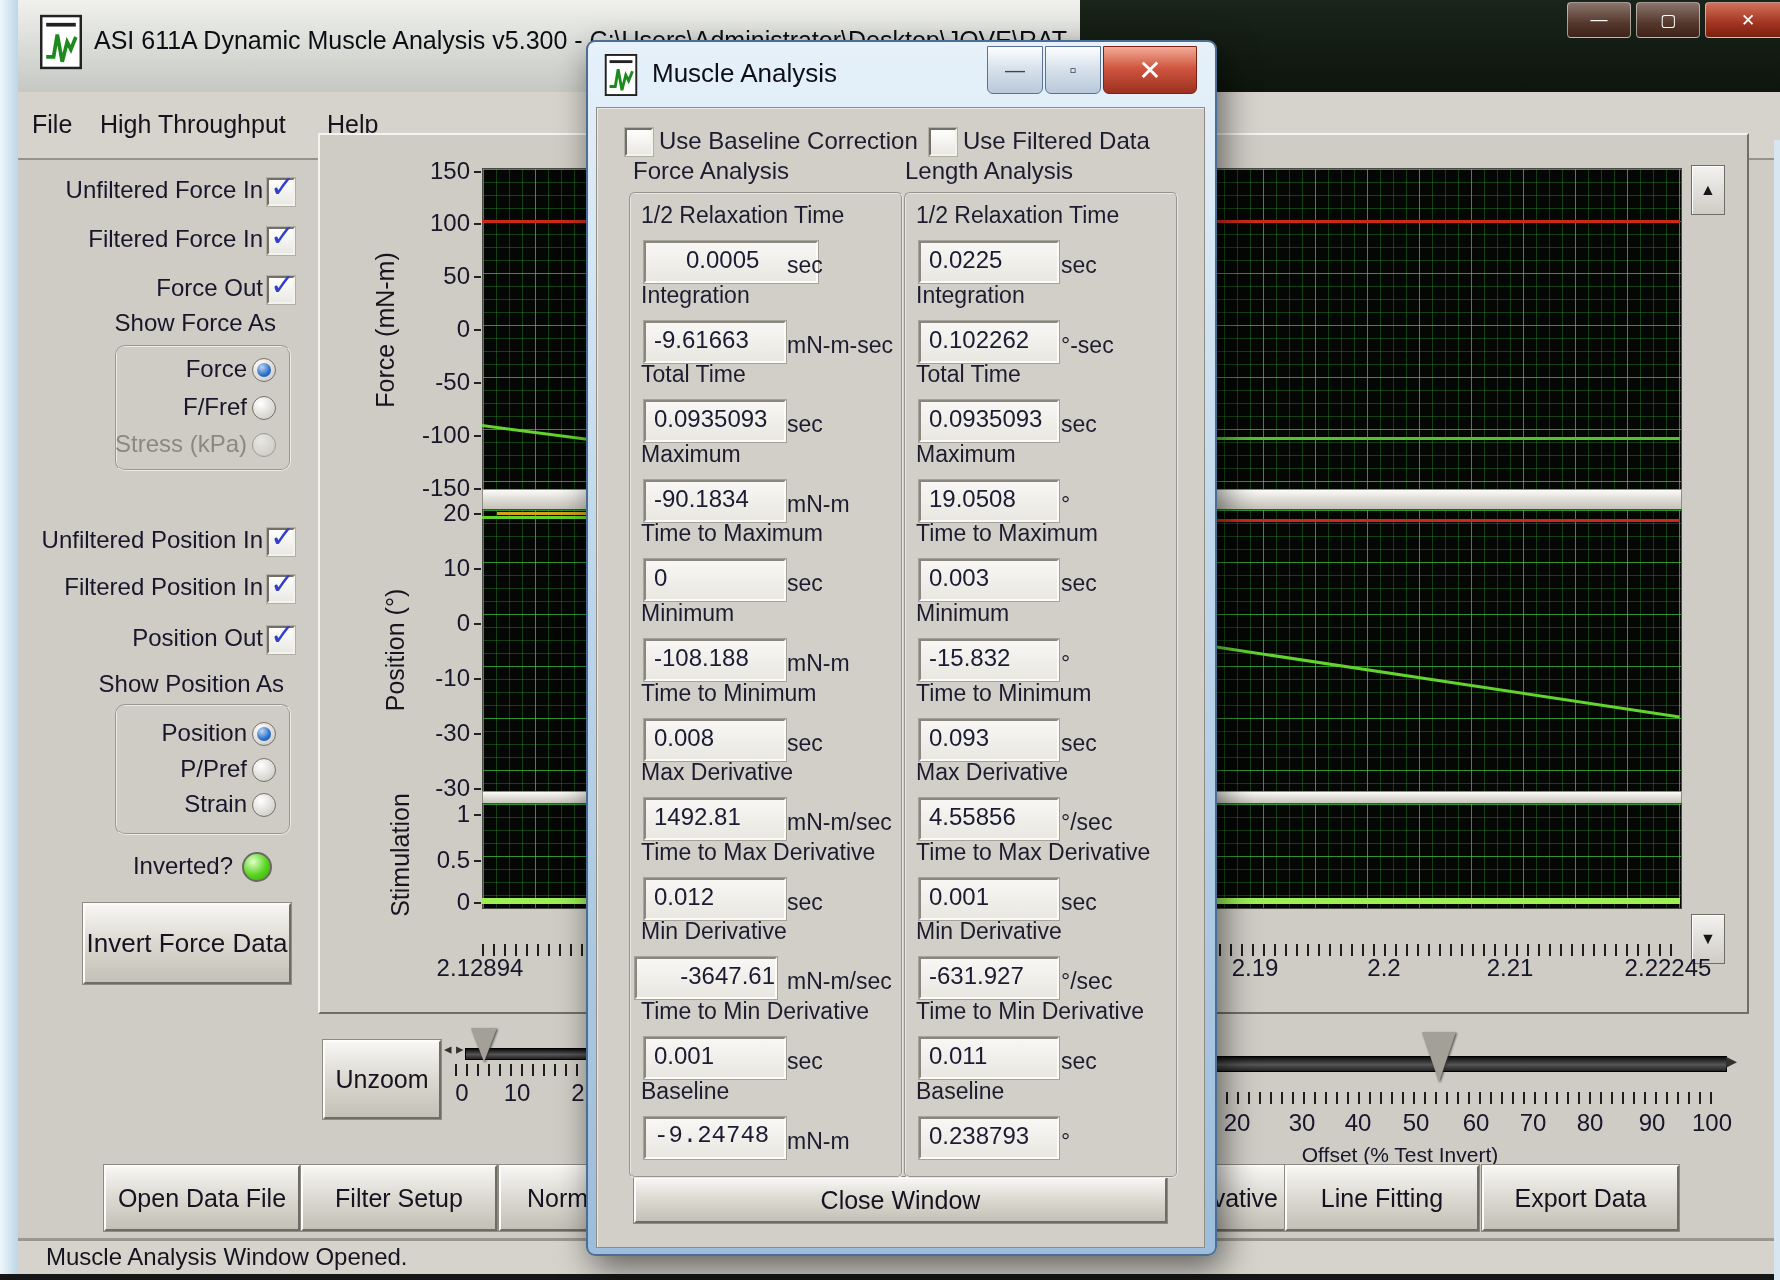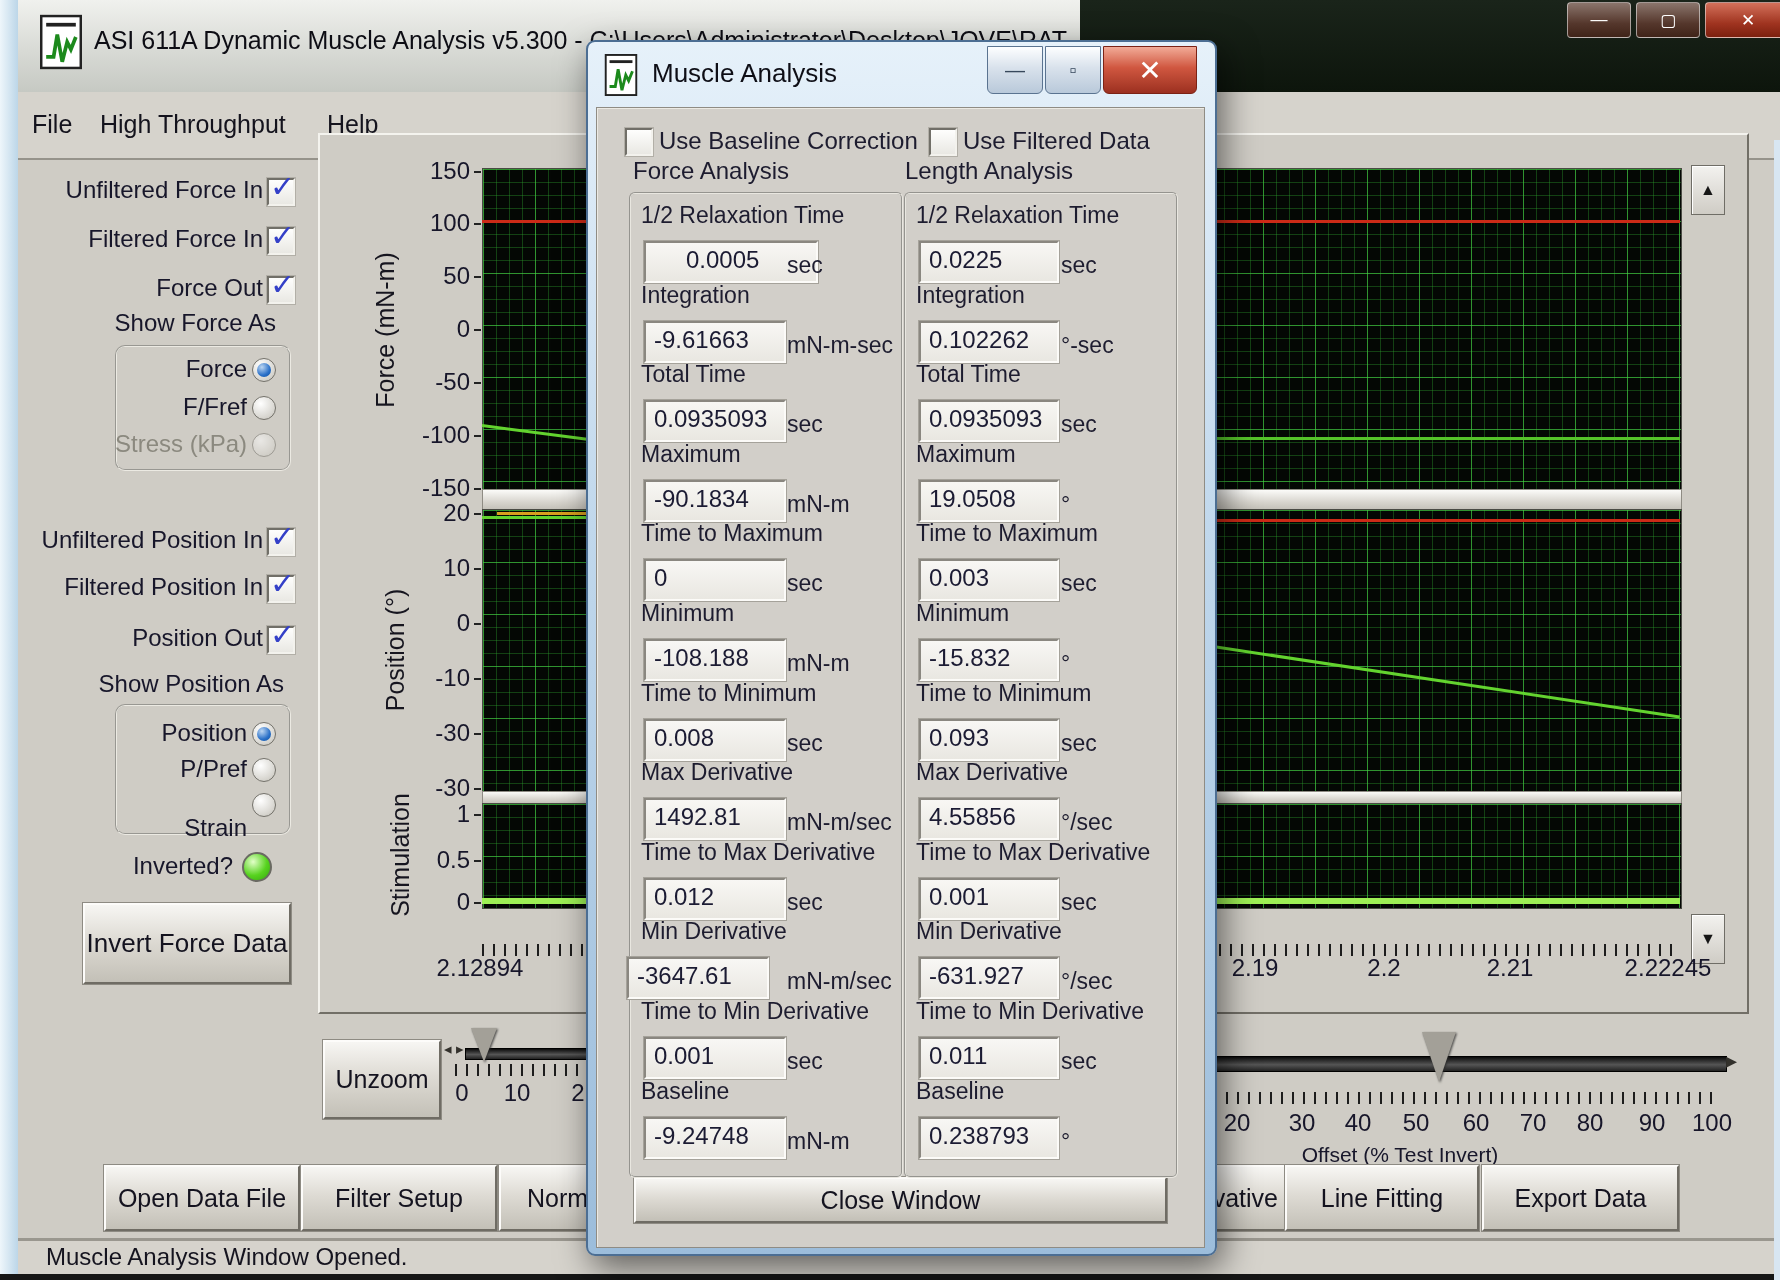--- a/index.html
+++ b/index.html
@@ -203,27 +203,27 @@
         <div class="abs dlg-lbl" style="left: 44px; top: 573px; width: 250px; height: 25px;">Time to Minimum</div>
         <div class="abs vbox" style="left: 47px; top: 611px; width: 130px; height: 38px;">0.008</div>
         <div class="abs dlg-lbl" style="left: 190px; top: 623px; width: 110px; height: 25px;">sec</div>
         <div class="abs dlg-lbl" style="left: 44px; top: 652px; width: 250px; height: 25px;">Max Derivative</div>
         <div class="abs vbox" style="left: 47px; top: 690px; width: 130px; height: 38px;">1492.81</div>
         <div class="abs dlg-lbl" style="left: 190px; top: 702px; width: 110px; height: 25px;">mN-m/sec</div>
         <div class="abs dlg-lbl" style="left: 44px; top: 732px; width: 250px; height: 25px;">Time to Max Derivative</div>
         <div class="abs vbox" style="left: 47px; top: 770px; width: 130px; height: 38px;">0.012</div>
         <div class="abs dlg-lbl" style="left: 190px; top: 782px; width: 110px; height: 25px;">sec</div>
         <div class="abs dlg-lbl" style="left: 44px; top: 811px; width: 250px; height: 25px;">Min Derivative</div>
-        <div class="abs vbox" style="left: 30px; top: 849px; width: 130px; height: 38px;">-3647.61</div>
+        <div class="abs vbox" style="left: 38px; top: 849px; width: 130px; height: 38px; text-align: right;">-3647.61</div>
         <div class="abs dlg-lbl" style="left: 190px; top: 861px; width: 110px; height: 25px;">mN-m/sec</div>
         <div class="abs dlg-lbl" style="left: 44px; top: 891px; width: 250px; height: 25px;">Time to Min Derivative</div>
         <div class="abs vbox" style="left: 47px; top: 929px; width: 130px; height: 38px;">0.001</div>
         <div class="abs dlg-lbl" style="left: 190px; top: 941px; width: 110px; height: 25px;">sec</div>
         <div class="abs dlg-lbl" style="left: 44px; top: 971px; width: 250px; height: 25px;">Ba­seline</div>
-        <div class="abs vbox" style="left: 47px; top: 1009px; width: 130px; height: 38px;">-9.24748</div>
+        <div class="abs vbox" style="left: 47px; top: 1009px; width: 130px; height: 38px; font-family: Liberation Mono, monospace;">-9.24748</div>
         <div class="abs dlg-lbl" style="left: 190px; top: 1021px; width: 110px; height: 25px;">mN-m</div>
         <div class="abs dlg-lbl" style="left: 308px; top: 50px; width: 260px; height: 26px; font-size: 24px;">Length Analysis</div>
         <div class="abs dlg-group" style="left: 307px; top: 84px; width: 270px; height: 982px;"></div>
         <div class="abs dlg-lbl" style="left: 319px; top: 95px; width: 250px; height: 25px;">1/2 Relaxation Time</div>
         <div class="abs vbox" style="left: 322px; top: 133px; width: 128px; height: 38px;">0.0225</div>
         <div class="abs dlg-lbl" style="left: 464px; top: 145px; width: 110px; height: 25px;">sec</div>
         <div class="abs dlg-lbl" style="left: 319px; top: 175px; width: 250px; height: 25px;">Integration</div>
         <div class="abs vbox" style="left: 322px; top: 213px; width: 128px; height: 38px;">0.102262</div>
         <div class="abs dlg-lbl" style="left: 464px; top: 225px; width: 110px; height: 25px;">°-sec</div>
         <div class="abs dlg-lbl" style="left: 319px; top: 254px; width: 250px; height: 25px;">Total Time</div>
@@ -290,21 +290,21 @@
     <div class="abs lbl r" style="left: 60px; top: 394px; width: 187px; height: 26px;">F/Fref</div>
     <div class="abs radio" style="left: 252px; top: 396px; width: 22px; height: 22px;"></div>
     <div class="abs lbl r dim" style="left: 60px; top: 431px; width: 187px; height: 26px;">Stress (kPa)</div>
     <div class="abs radio dis" style="left: 252px; top: 433px; width: 22px; height: 22px;"></div>
     <div class="abs lbl r" style="left: 0px; top: 671px; width: 284px; height: 26px;">Show Position As</div>
     <div class="abs groupbox" style="left: 115px; top: 704px; width: 172px; height: 127px;"></div>
     <div class="abs lbl r" style="left: 60px; top: 720px; width: 187px; height: 26px;">Position</div>
     <div class="abs radio sel" style="left: 252px; top: 722px; width: 22px; height: 22px;"></div>
     <div class="abs lbl r" style="left: 60px; top: 756px; width: 187px; height: 26px;">P/Pref</div>
     <div class="abs radio" style="left: 252px; top: 758px; width: 22px; height: 22px;"></div>
-    <div class="abs lbl r" style="left: 60px; top: 815px; width: 187px; height: 26px;">Strain</div>
+    <div class="abs lbl r" style="left: 60px; top: 791px; width: 187px; height: 26px;">Strain</div>
     <div class="abs radio" style="left: 252px; top: 793px; width: 22px; height: 22px;"></div>
     <div class="abs lbl r" style="left: 0px; top: 853px; width: 233px; height: 26px;">Inverted?</div>
     <div class="abs lbl r" style="left: 352px; top: 158px; width: 118px; height: 26px;">150</div>
     <div class="abs tickdash" style="left: 474px; top: 171px; width: 7px; height: 2px;"></div>
     <div class="abs lbl r" style="left: 352px; top: 210px; width: 118px; height: 26px;">100</div>
     <div class="abs tickdash" style="left: 474px; top: 223px; width: 7px; height: 2px;"></div>
     <div class="abs lbl r" style="left: 352px; top: 263px; width: 118px; height: 26px;">50</div>
     <div class="abs tickdash" style="left: 474px; top: 276px; width: 7px; height: 2px;"></div>
     <div class="abs lbl r" style="left: 352px; top: 316px; width: 118px; height: 26px;">0</div>
     <div class="abs tickdash" style="left: 474px; top: 329px; width: 7px; height: 2px;"></div>

